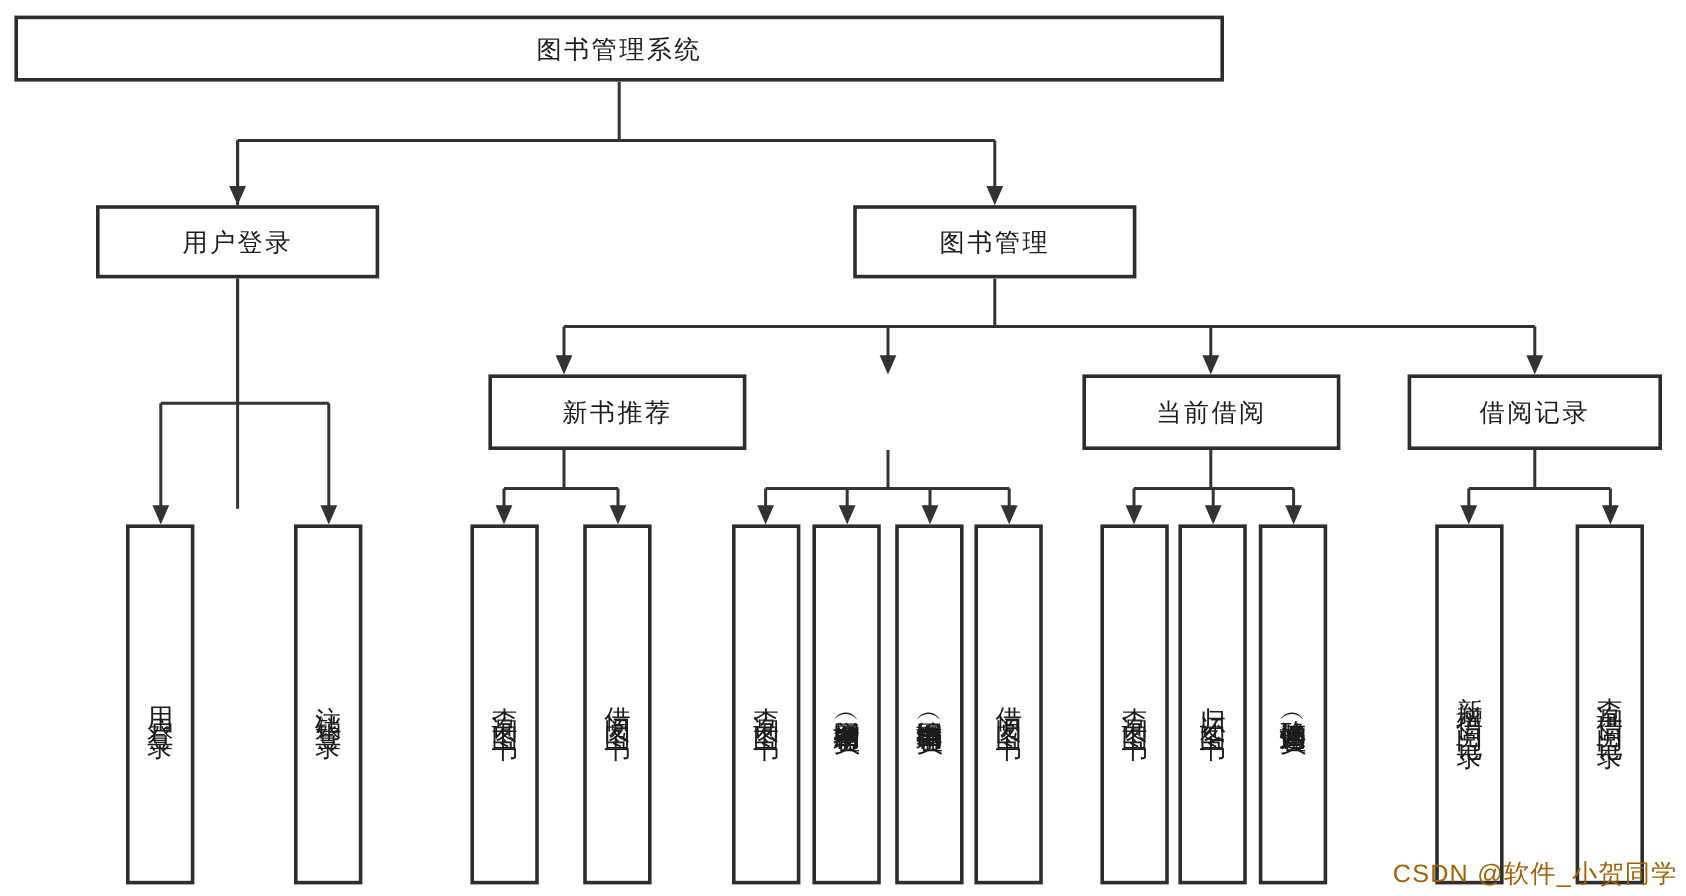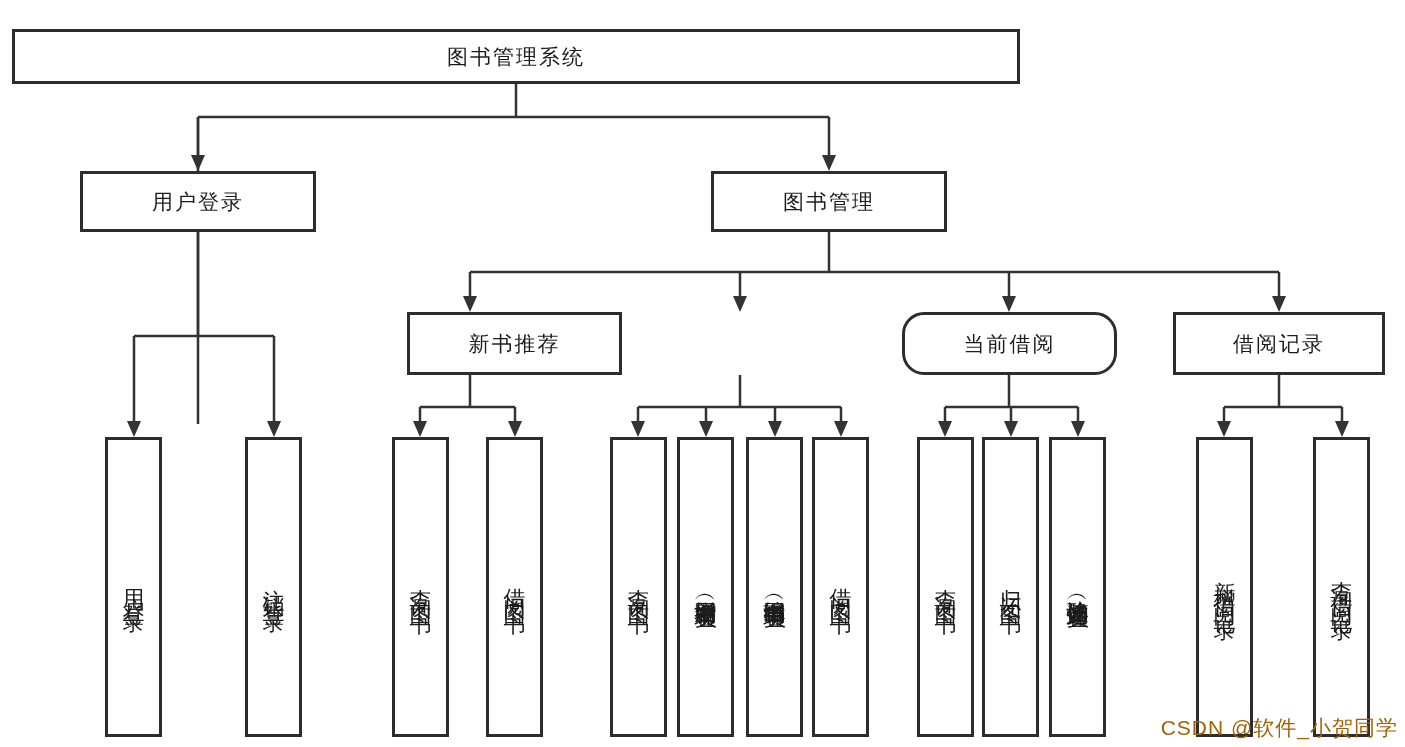--- a/index.html
+++ b/index.html
@@ -27,21 +27,21 @@
     border: 3px solid #2d2d2d;
     background: #ffffff;
     display: flex;
     align-items: center;
     justify-content: center;
     color: #1c1c1c;
     letter-spacing: 2px;
   }
   .node.h-box { font-size: 21px; }
   .node.root-box {
-    left: 12px; top: 29px; width: 1008px; height: 55px;
+    left: 12px; top: 13px; width: 1008px; height: 55px;
   }
   .node.leaf {
     top: 437px;
     width: 57px;
     height: 300px;
     font-size: 22px;
   }
   .leaf .vtext {
     writing-mode: vertical-rl;
     text-orientation: mixed;
@@ -49,21 +49,21 @@
     line-height: 1;
     white-space: nowrap;
   }
   .leaf.long .vtext { letter-spacing: 1px; }
   
   #n-user-login  { left: 80px;  top: 171px; width: 236px; height: 61px; }
   #n-book-mgmt   { left: 711px; top: 171px; width: 236px; height: 61px; text-align: right; }
   
   #n-new-book-rec   { left: 363px;  top: 312px; width: 215px; height: 63px; margin-left: 44px; }
   #n-book-borrow    { left: 633px;  top: 312px; width: 214px; height: 63px; }
-  #n-current-borrow { left: 902px;  top: 312px; width: 215px; height: 63px; border-radius: 22px; }
+  #n-current-borrow { left: 902px;  top: 312px; width: 215px; height: 63px; }
   #n-borrow-records { left: 1173px; top: 312px; width: 212px; height: 63px; }
   
   #l-user-login  { left: 105px; }
   #l-logout      { left: 245px; }
   #l-nbr-query   { left: 392px; }
   #l-nbr-borrow  { left: 486px; }
   #l-bb-query    { left: 610px; }
   #l-bb-add      { left: 677px; }
   #l-bb-edit     { left: 746px; }
   #l-bb-borrow   { left: 812px; }

